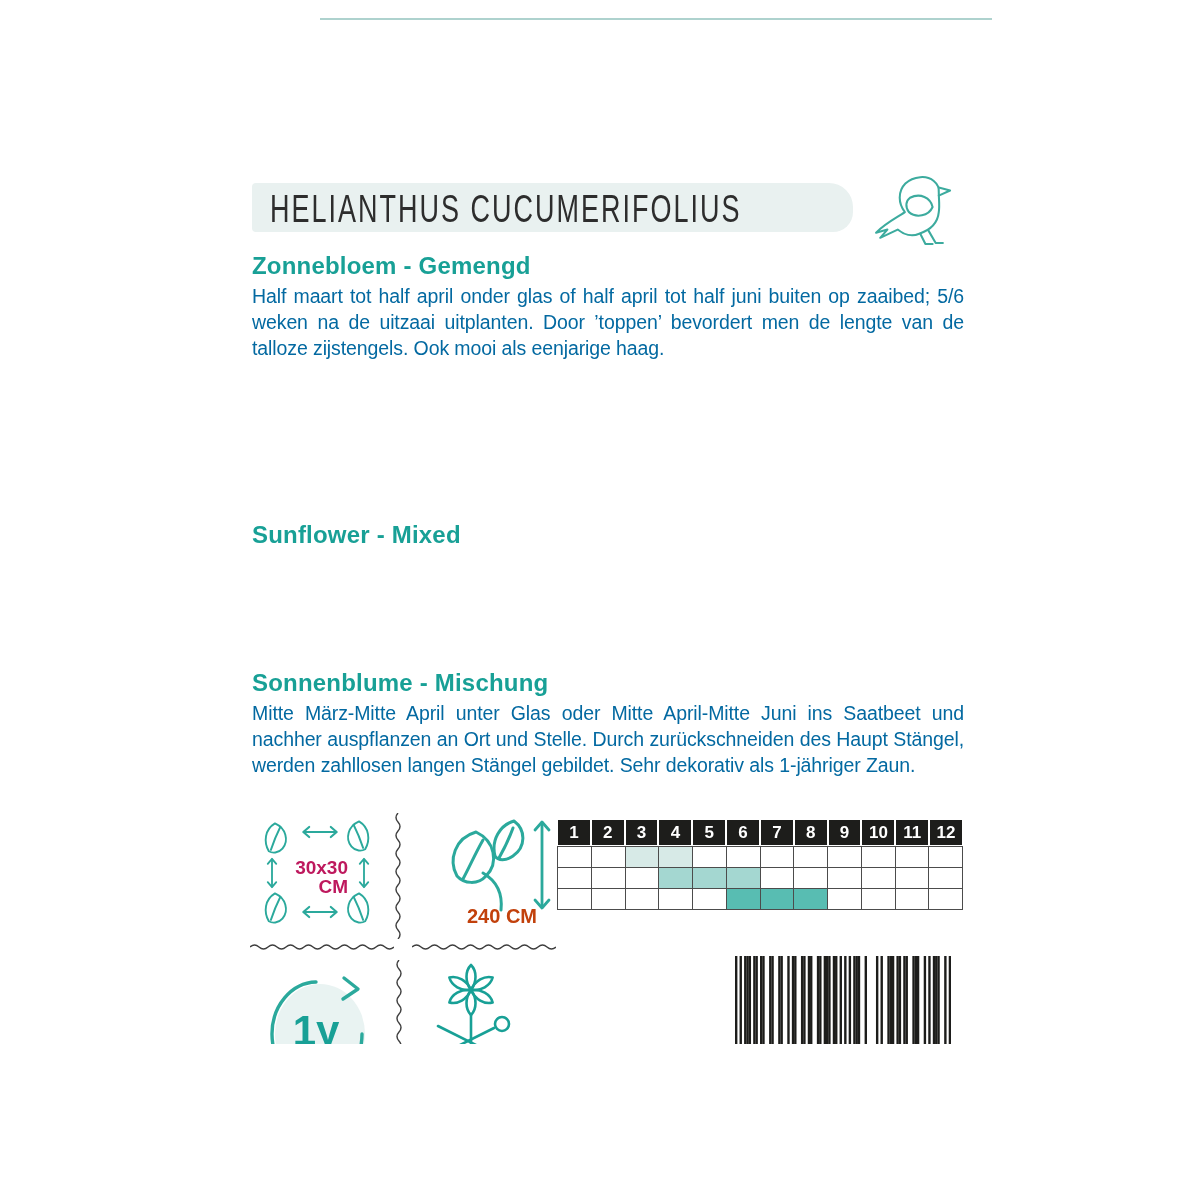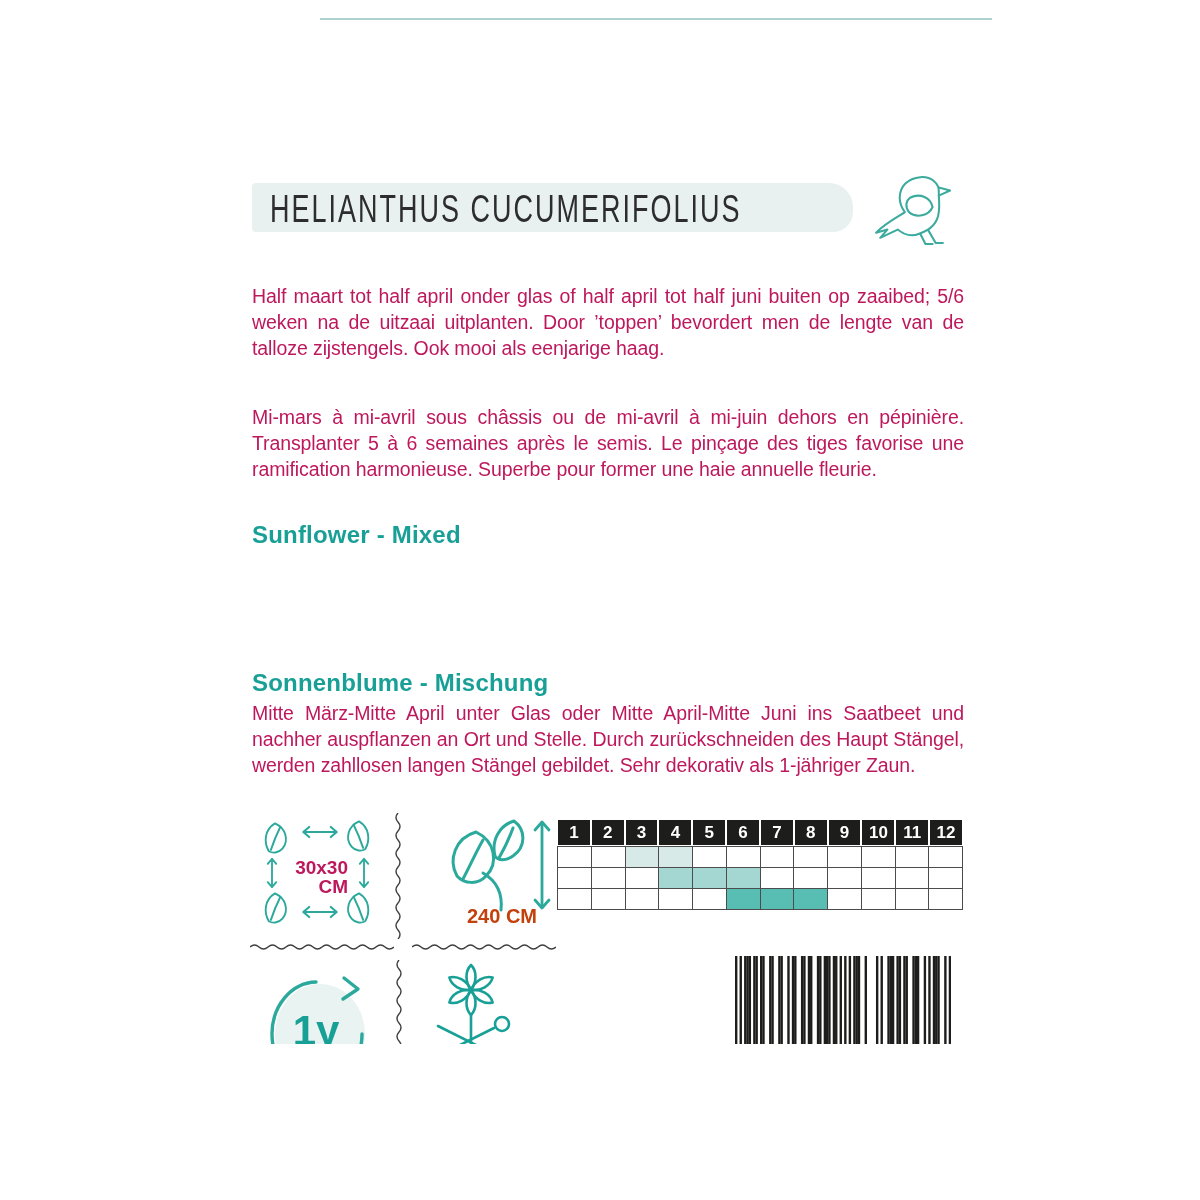--- a/index.html
+++ b/index.html
@@ -9,21 +9,21 @@
   
   .top-rule{left:320px;top:18px;width:672px;height:2px;background:#aed2ce;}
   
   .band{left:252px;top:183px;width:601px;height:49px;background:#e9f1f0;border-radius:4px 24px 20px 4px;}
   .band-title{left:270px;top:186px;height:46px;display:flex;align-items:center;}
   .band-title span{display:inline-block;font-size:27px;font-weight:500;letter-spacing:2px;color:#2d2d2d;
         transform:scaleY(1.45);transform-origin:center;white-space:nowrap;}
   .bird{left:860px;top:171px;width:100px;height:74px;}
   
   .sec-h{width:712px;font-size:24px;font-weight:bold;color:#18a096;letter-spacing:0.2px;}
-  .sec-p{width:712px;font-size:19.5px;line-height:26px;text-align:justify;color:#be185d;letter-spacing:-0.1px;}
+  .sec-p{width:712px;font-size:19.5px;line-height:26px;text-align:justify;color:#0369a1;letter-spacing:-0.1px;}
   .h-nl{left:252px;top:252px;} .p-nl{left:252px;top:283px;}
   .h-fr{left:252px;top:373px;} .p-fr{left:252px;top:404px;}
   .h-en{left:252px;top:521px;} .p-en{left:252px;top:552px;}
   .h-de{left:252px;top:669px;} .p-de{left:252px;top:700px;}
   
   .spacing-block{left:262px;top:818px;width:112px;height:110px;}
   .spacing-label{left:290px;top:858px;width:58px;text-align:right;color:#be185d;font-weight:bold;
         font-size:19px;line-height:19px;}
   .height-block{left:443px;top:818px;}
   .height-label{left:450px;top:905px;width:104px;text-align:center;color:#c2410c;font-weight:bold;font-size:20px;}
@@ -70,23 +70,23 @@
     <span>HELIANTHUS CUCUMERIFOLIUS</span>
   </div>
   <svg class="abs bird" viewBox="0 0 96 72" fill="none" stroke="#3cab9e" stroke-width="2" stroke-linecap="round" stroke-linejoin="round">
     <path d="M76,16 L87,19 L76,24"></path>
     <path d="M76,21 C77,12 68,5 58,6 C46,7 38,15 38,26 C38,32 40,36 43,40 C36,45 25,50 15,60 L26,57 L19,65 L36,57 C42,62 50,64 57,61 C69,57 75,50 76,40 C77,34 76,27 76,21 Z"></path>
     <path d="M48,26 C58,21 68,26 70,35 C66,44 54,46 47,40 C43,35 44,29 48,26 Z"></path>
     <path d="M58,61 L63,71 M63,71 L70,71"></path>
     <path d="M66,58 L73,70 M73,70 L80,70"></path>
   </svg>
 
+  <div class="abs sec-h h-nl">Zonnebloem - Gemengd</div>
   <div class="abs sec-p p-nl">Half maart tot half april onder glas of half april tot half juni buiten op zaaibed; 5/6 weken na de uitzaai uitplanten. Door ’toppen’ bevordert men de lengte van de talloze zijstengels. Ook mooi als eenjarige haag.</div>
 
-  <div class="abs sec-p p-fr">Mi-mars à mi-avril sous châssis ou de mi-avril à mi-juin dehors en pépinière. Transplanter 5 à 6 semaines après le semis. Le pinçage des tiges favorise une ramification harmonieuse. Superbe pour former une haie annuelle fleurie.</div>
 
   <div class="abs sec-h h-en">Sunflower - Mixed</div>
 
   <div class="abs sec-h h-de">Sonnenblume - Mischung</div>
   <div class="abs sec-p p-de">Mitte März-Mitte April unter Glas oder Mitte April-Mitte Juni ins Saatbeet und nachher auspflanzen an Ort und Stelle. Durch zurückschneiden des Haupt Stängel, werden zahllosen langen Stängel gebildet. Sehr dekorativ als 1-jähriger Zaun.</div>
 
   <div class="abs spacing-block">
     <svg class="abs" style="left:0;top:2px" width="30" height="34" viewBox="0 0 44 50" fill="none" stroke="#2ba99c" stroke-width="2.8" stroke-linecap="round" stroke-linejoin="round">
       <path d="M10,46 C2,32 4,14 19,5 C35,12 40,30 30,42 C24,49 15,49 10,46 Z"></path>
         <path d="M13,44 C17,32 22,20 27,10"></path>

